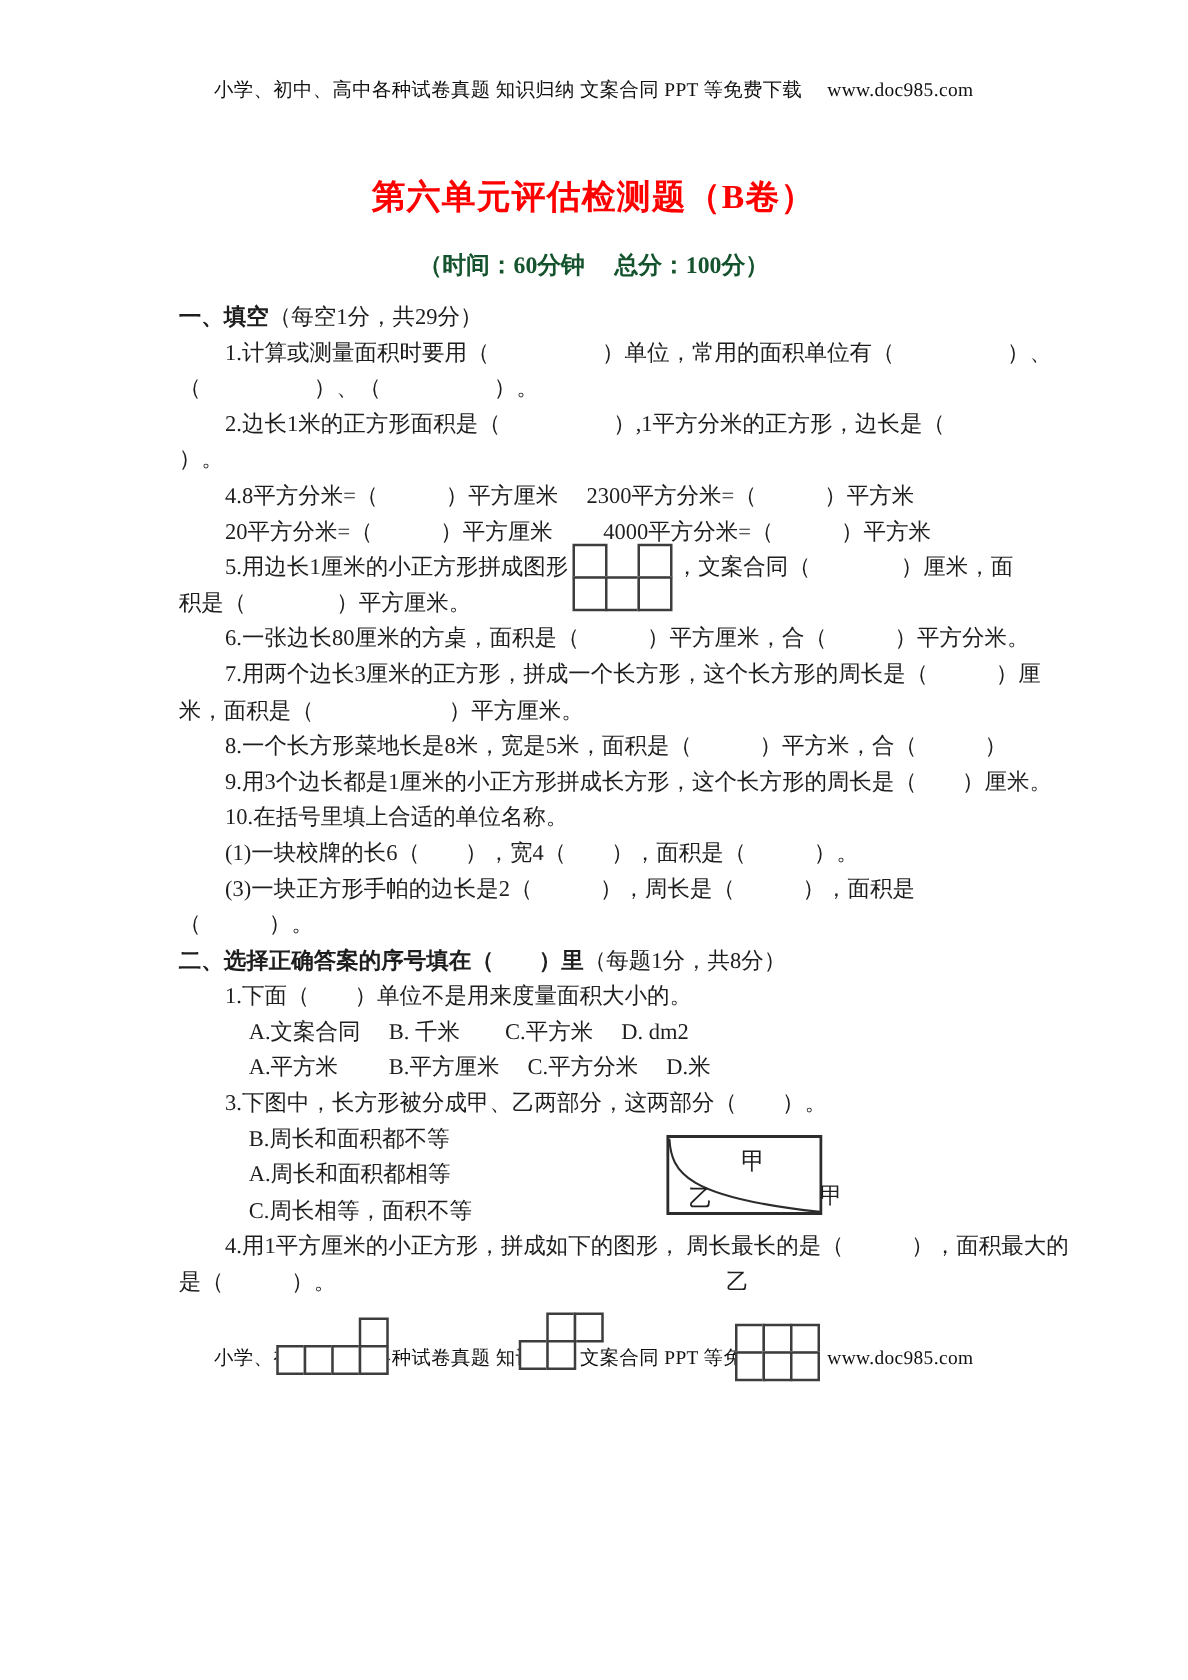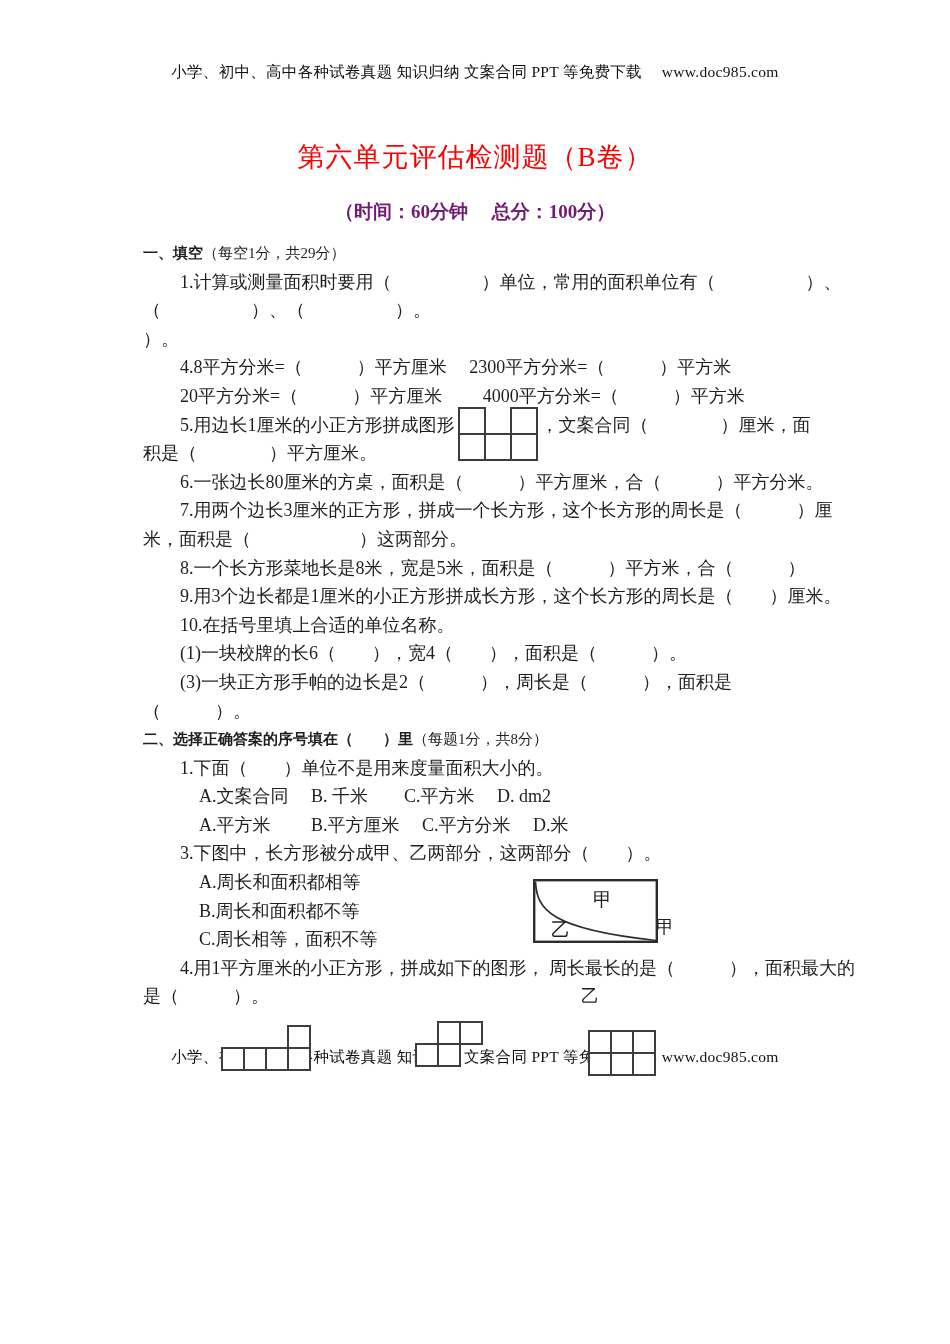--- a/index.html
+++ b/index.html
@@ -17,42 +17,42 @@
     margin-top:62px;
     text-align:center;
     font-size:15.5px;
     color:#101010;
     letter-spacing:0.3px;
   }
   .title {
     margin-top:56px;
     text-align:center;
     font-size:27px;
-    font-weight:normal;
+    font-weight:bold;
     color:#fe0000;
     letter-spacing:1px;
   }
   .subtitle {
     margin-top:24px;
     text-align:center;
     font-size:19px;
     font-weight:bold;
-    color:#701a75;
+    color:#14532d;
   }
 
   .content {
     margin-top:14px;
     padding-left:143px;
     width:690px;
     font-size:18px;
   }
   .ln { line-height:28.6px; min-height:28.6px; white-space:nowrap; }
   .ind { padding-left:37px; }
   .opt { padding-left:56px; }
-  .sechead { font-size:15px; }
+  .sechead { font-size:18px; }
   .sechead .b { font-weight:bold; }
 
   
   .q5row { display:flex; align-items:flex-start; height:28.6px; }
   .q5row .pre, .q5row .post { line-height:28.6px; white-space:nowrap; }
   #q5fig { margin:-4px 3px 0 3px; }
 
   
   .gridfig { position:relative; flex:0 0 auto; }
   .cell {
@@ -99,58 +99,59 @@
   <div class="title">第六单元评估检测题（B卷）</div>
   <div class="subtitle">（时间：60分钟　 总分：100分）</div>
 
   <div class="content">
 
     <div class="ln sechead">
       <span class="b">一、填空</span><span>（每空1分，共29分）</span>
     </div>
     <div class="ln ind">1.计算或测量面积时要用（　　　　　）单位，常用的面积单位有（　　　　　）、</div>
     <div class="ln">（　　　　　）、（　　　　　）。</div>
+    <div class="ln ind">2.边长1米的正方形面积是（　　　　　）,1平方分米的正方形，边长是（</div>
     <div class="ln">）。</div>
     <div class="ln ind">4.8平方分米=（　　　）平方厘米　 2300平方分米=（　　　）平方米</div>
     <div class="ln ind">20平方分米=（　　　）平方厘米　　 4000平方分米=（　　　）平方米</div>
 
     <div class="q5row ind">
       <span class="pre">5.用边长1厘米的小正方形拼成图形</span>
       <div id="q5fig" class="gridfig" style="width: 80px; height: 54px;">
           <div class="cell" style="left: 0px; top: 0px; width: 28px; height: 28px;"></div>
           <div class="cell" style="left: 52px; top: 0px; width: 28px; height: 28px;"></div>
           <div class="cell" style="left: 0px; top: 26px; width: 28px; height: 28px;"></div>
           <div class="cell" style="left: 26px; top: 26px; width: 28px; height: 28px;"></div>
           <div class="cell" style="left: 52px; top: 26px; width: 28px; height: 28px;"></div>
         </div>
       <span class="post">，文案合同（　　　　）厘米，面</span>
     </div>
     <div class="ln">积是（　　　　）平方厘米。</div>
 
     <div class="ln ind">6.一张边长80厘米的方桌，面积是（　　　）平方厘米，合（　　　）平方分米。</div>
     <div class="ln ind">7.用两个边长3厘米的正方形，拼成一个长方形，这个长方形的周长是（　　　）厘</div>
-    <div class="ln">米，面积是（　　　　　　）这两部分。</div>
+    <div class="ln">米，面积是（　　　　　　）平方厘米。</div>
     <div class="ln ind">8.一个长方形菜地长是8米，宽是5米，面积是（　　　）平方米，合（　　　）</div>
     <div class="ln ind">9.用3个边长都是1厘米的小正方形拼成长方形，这个长方形的周长是（　　）厘米。</div>
     <div class="ln ind">10.在括号里填上合适的单位名称。</div>
     <div class="ln ind">(1)一块校牌的长6（　　），宽4（　　），面积是（　　　）。</div>
     <div class="ln ind">(3)一块正方形手帕的边长是2（　　　），周长是（　　　），面积是</div>
     <div class="ln">（　　　）。</div>
 
     <div class="ln sechead">
       <span class="b">二、选择正确答案的序号填在（　　）里</span><span>（每题1分，共8分）</span>
     </div>
     <div class="ln ind">1.下面（　　）单位不是用来度量面积大小的。</div>
     <div class="ln opt">A.文案合同　 B. 千米　　C.平方米　 D. dm2</div>
     <div class="ln opt">A.平方米　　 B.平方厘米　 C.平方分米　 D.米</div>
 
     <div class="q3wrap">
       <div class="ln ind">3.下图中，长方形被分成甲、乙两部分，这两部分（　　）。</div>
+      <div class="ln opt">B.周长和面积都不等</div>
       <div class="ln opt">A.周长和面积都相等</div>
-      <div class="ln opt">B.周长和面积都不等</div>
       <div class="ln opt">C.周长相等，面积不等</div>
 
       <svg class="q3svg" width="125" height="64" viewBox="0 0 125 64">
         <rect x="1.2" y="1.2" width="122.6" height="61.6" fill="#ffffff" stroke="#2c2c2c" stroke-width="2.4"></rect>
         <path d="M 2.5,3 C 4,30 16,50 123,61.5" fill="none" stroke="#2c2c2c" stroke-width="1.7"></path>
         <text x="60" y="27" font-size="19" fill="#1e1e1e">甲</text>
         <text x="18" y="57" font-size="19" fill="#1e1e1e">乙</text>
       </svg>
       <span class="jia-outer">甲</span>
     </div>

